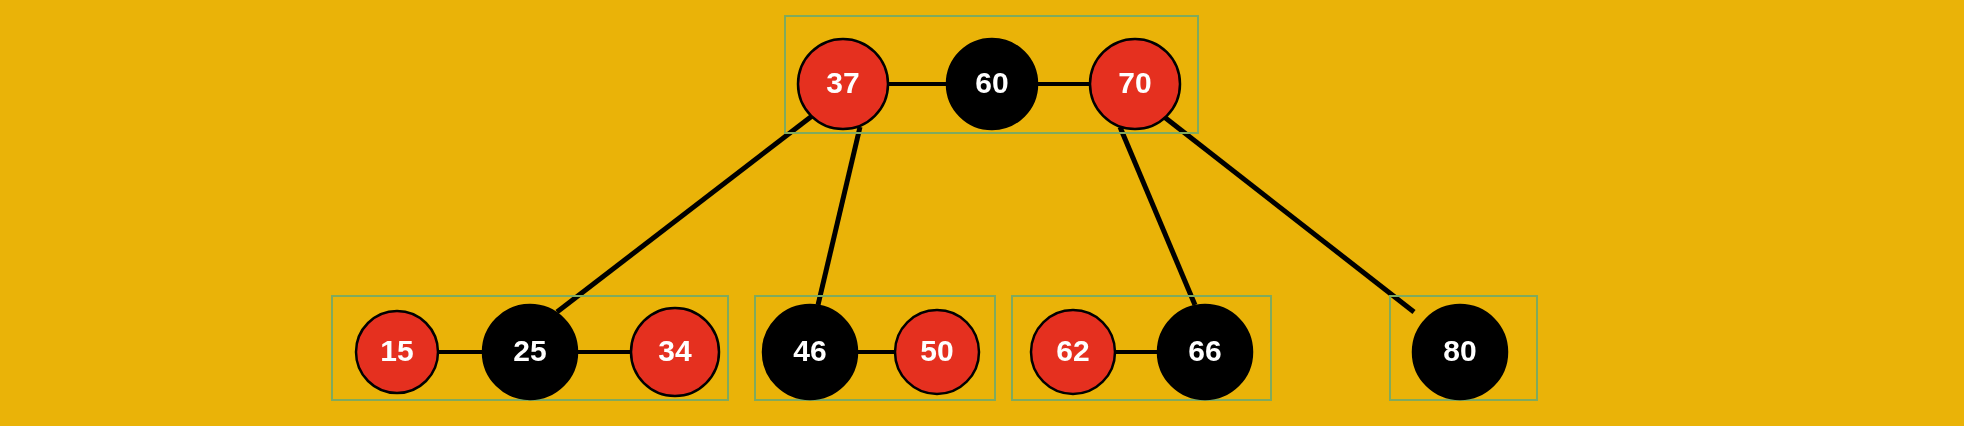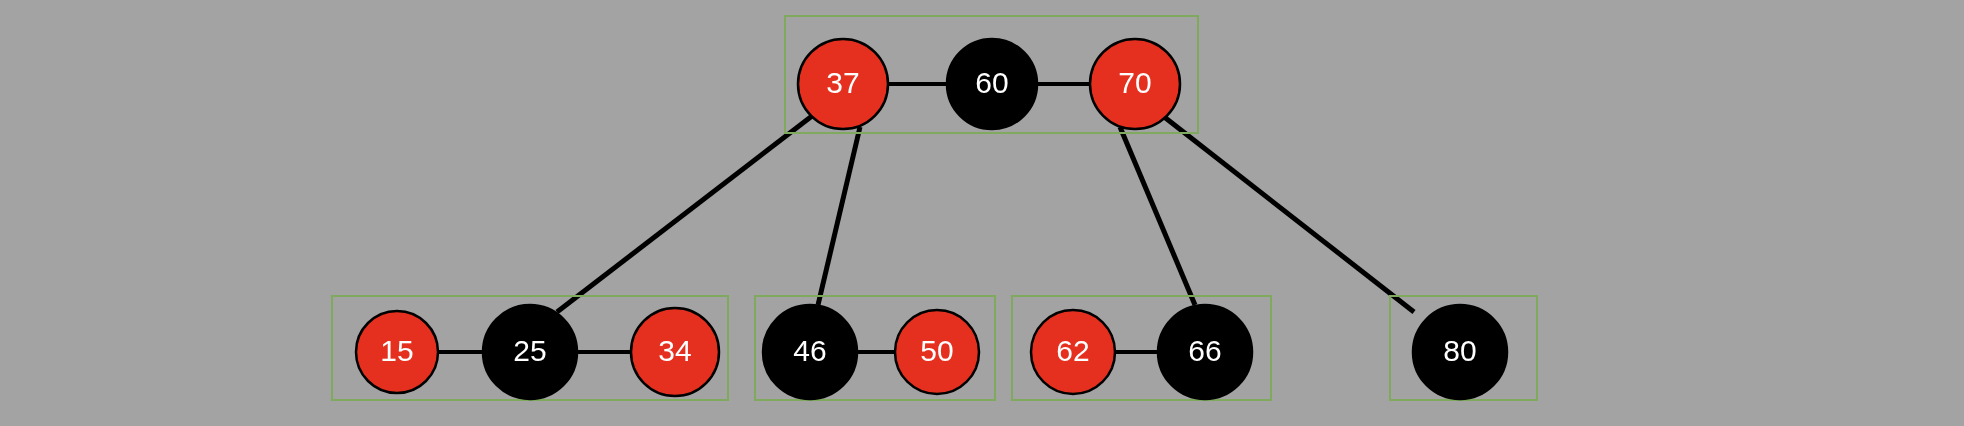--- a/index.html
+++ b/index.html
@@ -7,22 +7,23 @@
     padding: 0;
     background: #ffffff;
   }
   body {
     font-family: "Liberation Sans", sans-serif;
   }
   #canvas {
     position: relative;
     width: 1964px;
     height: 426px;
-    background: #a3a3a3;
+    background: #eab308;
     overflow: hidden;
+    font-weight: bold;
   }
   #tree-svg {
     position: absolute;
     top: 0;
     left: 0;
     width: 1964px;
     height: 426px;
   }
   .group-box {
     fill: none;

